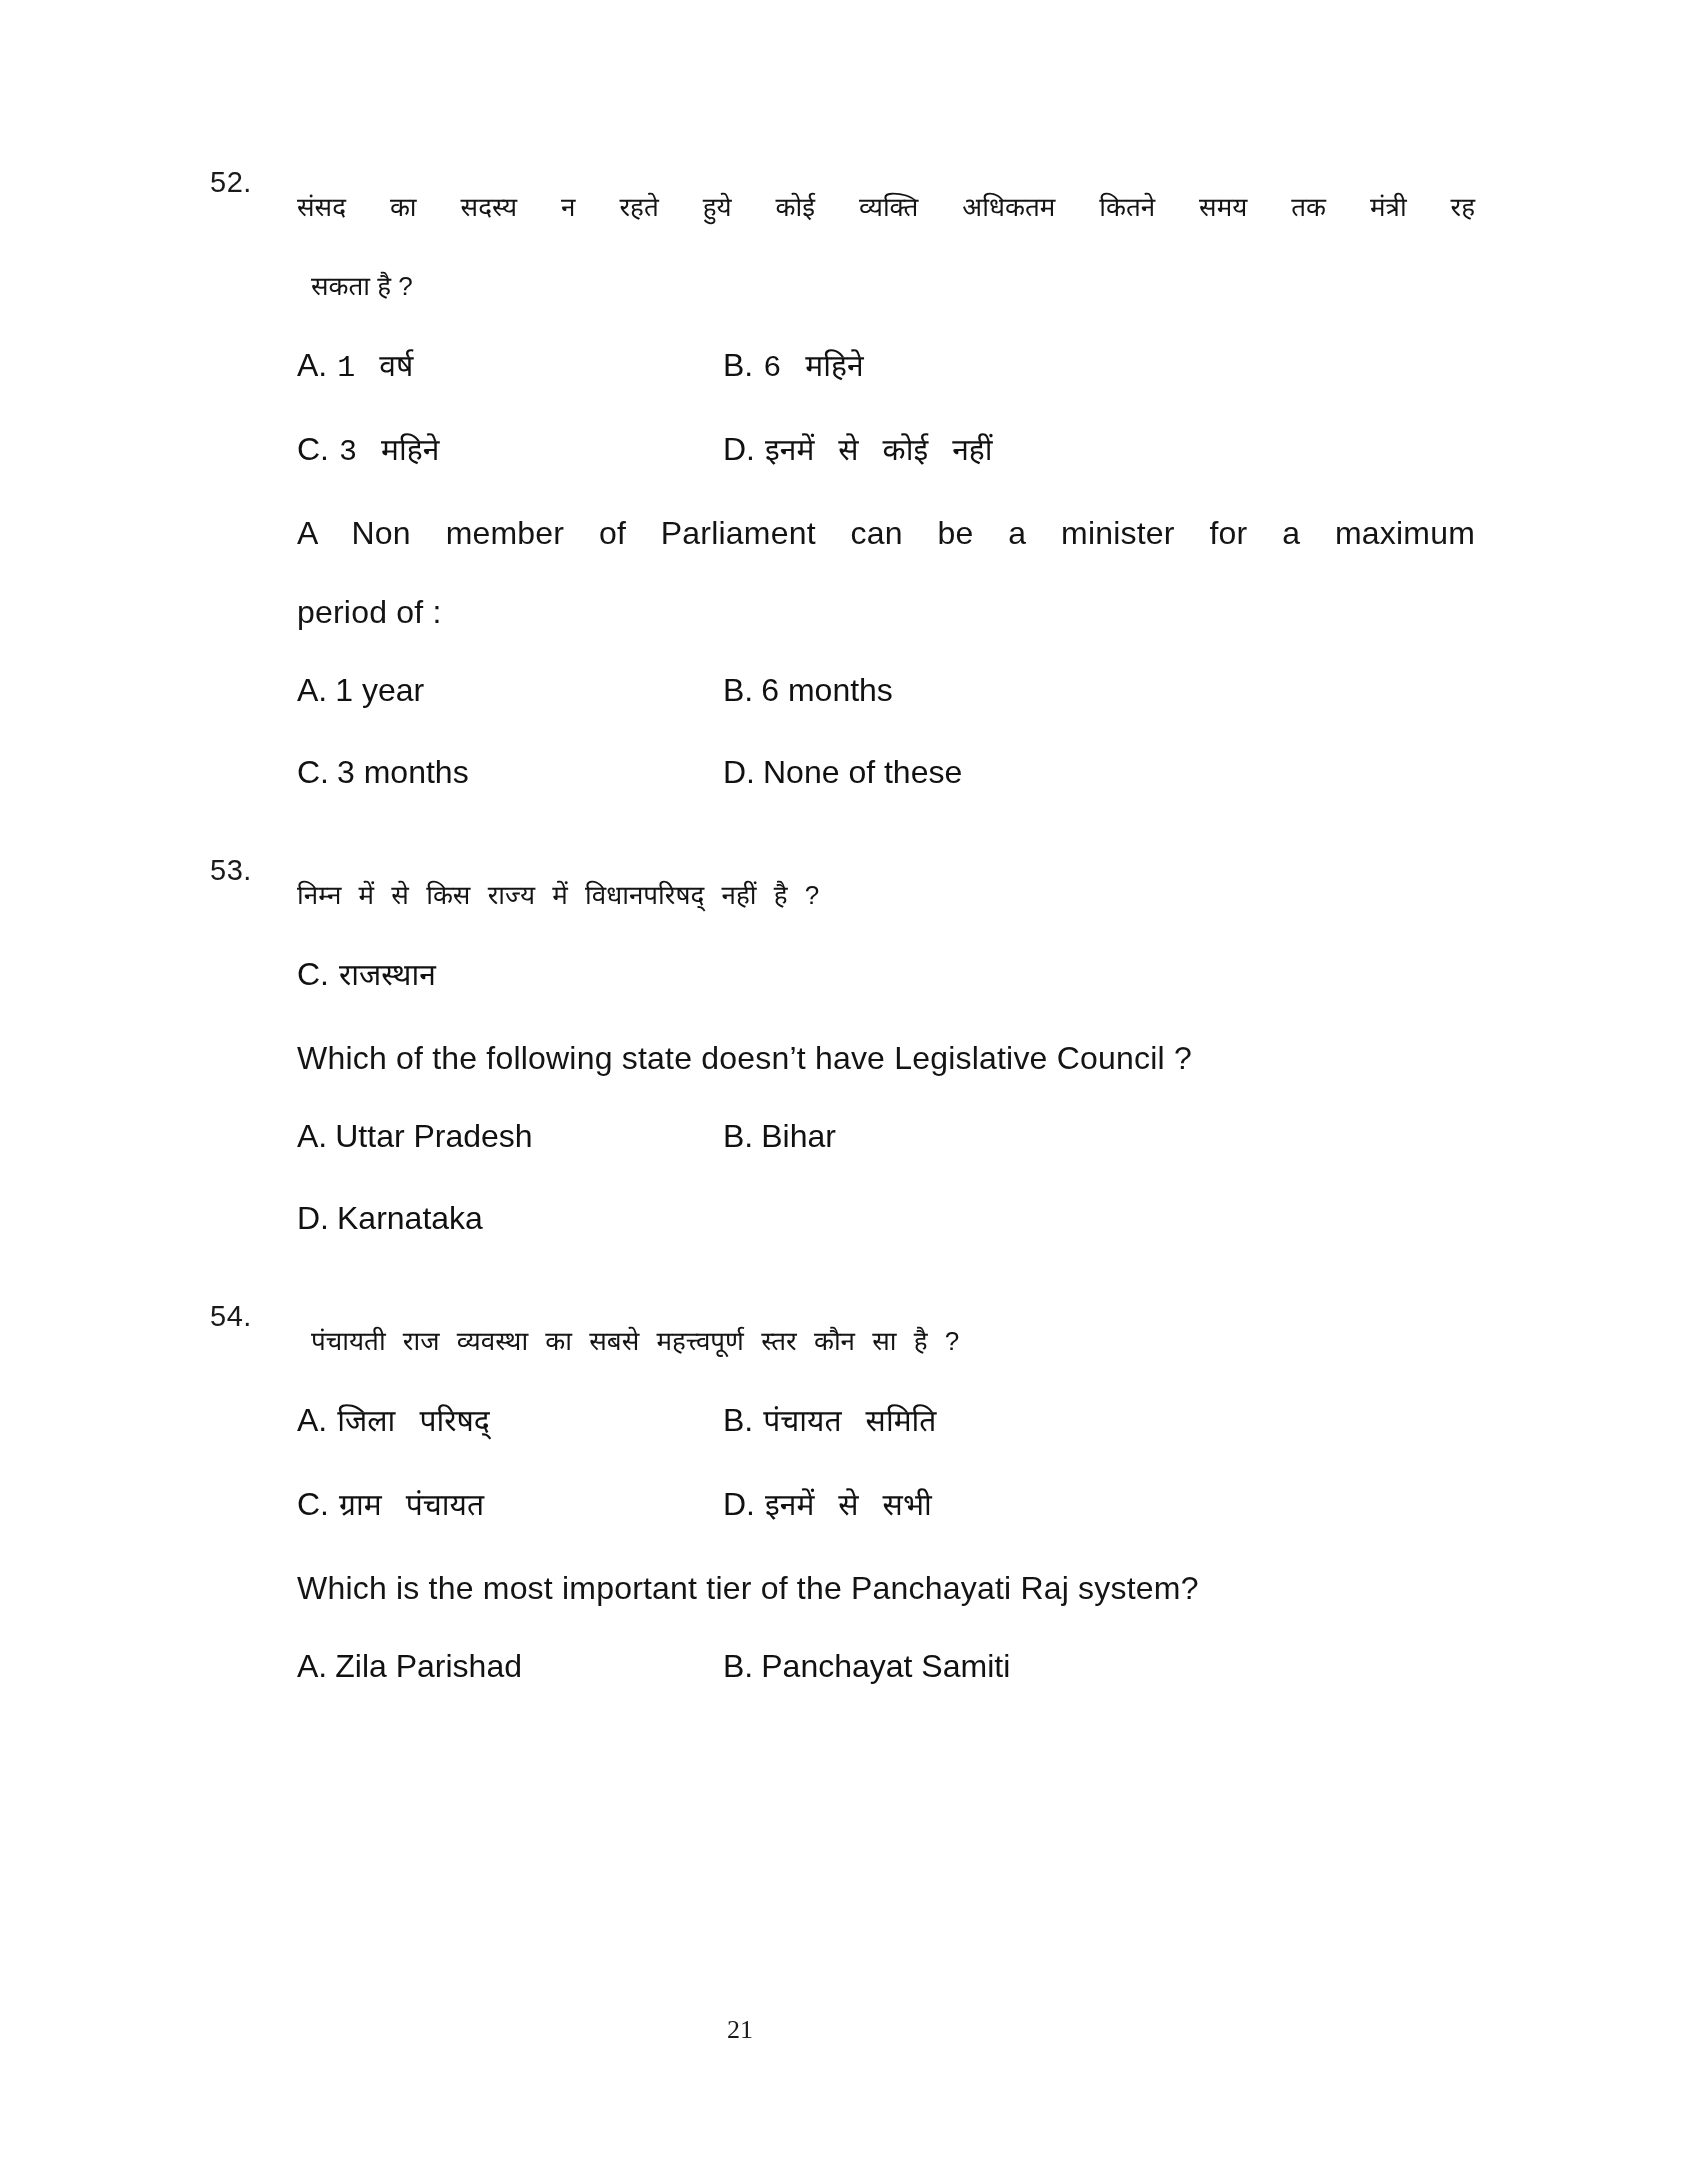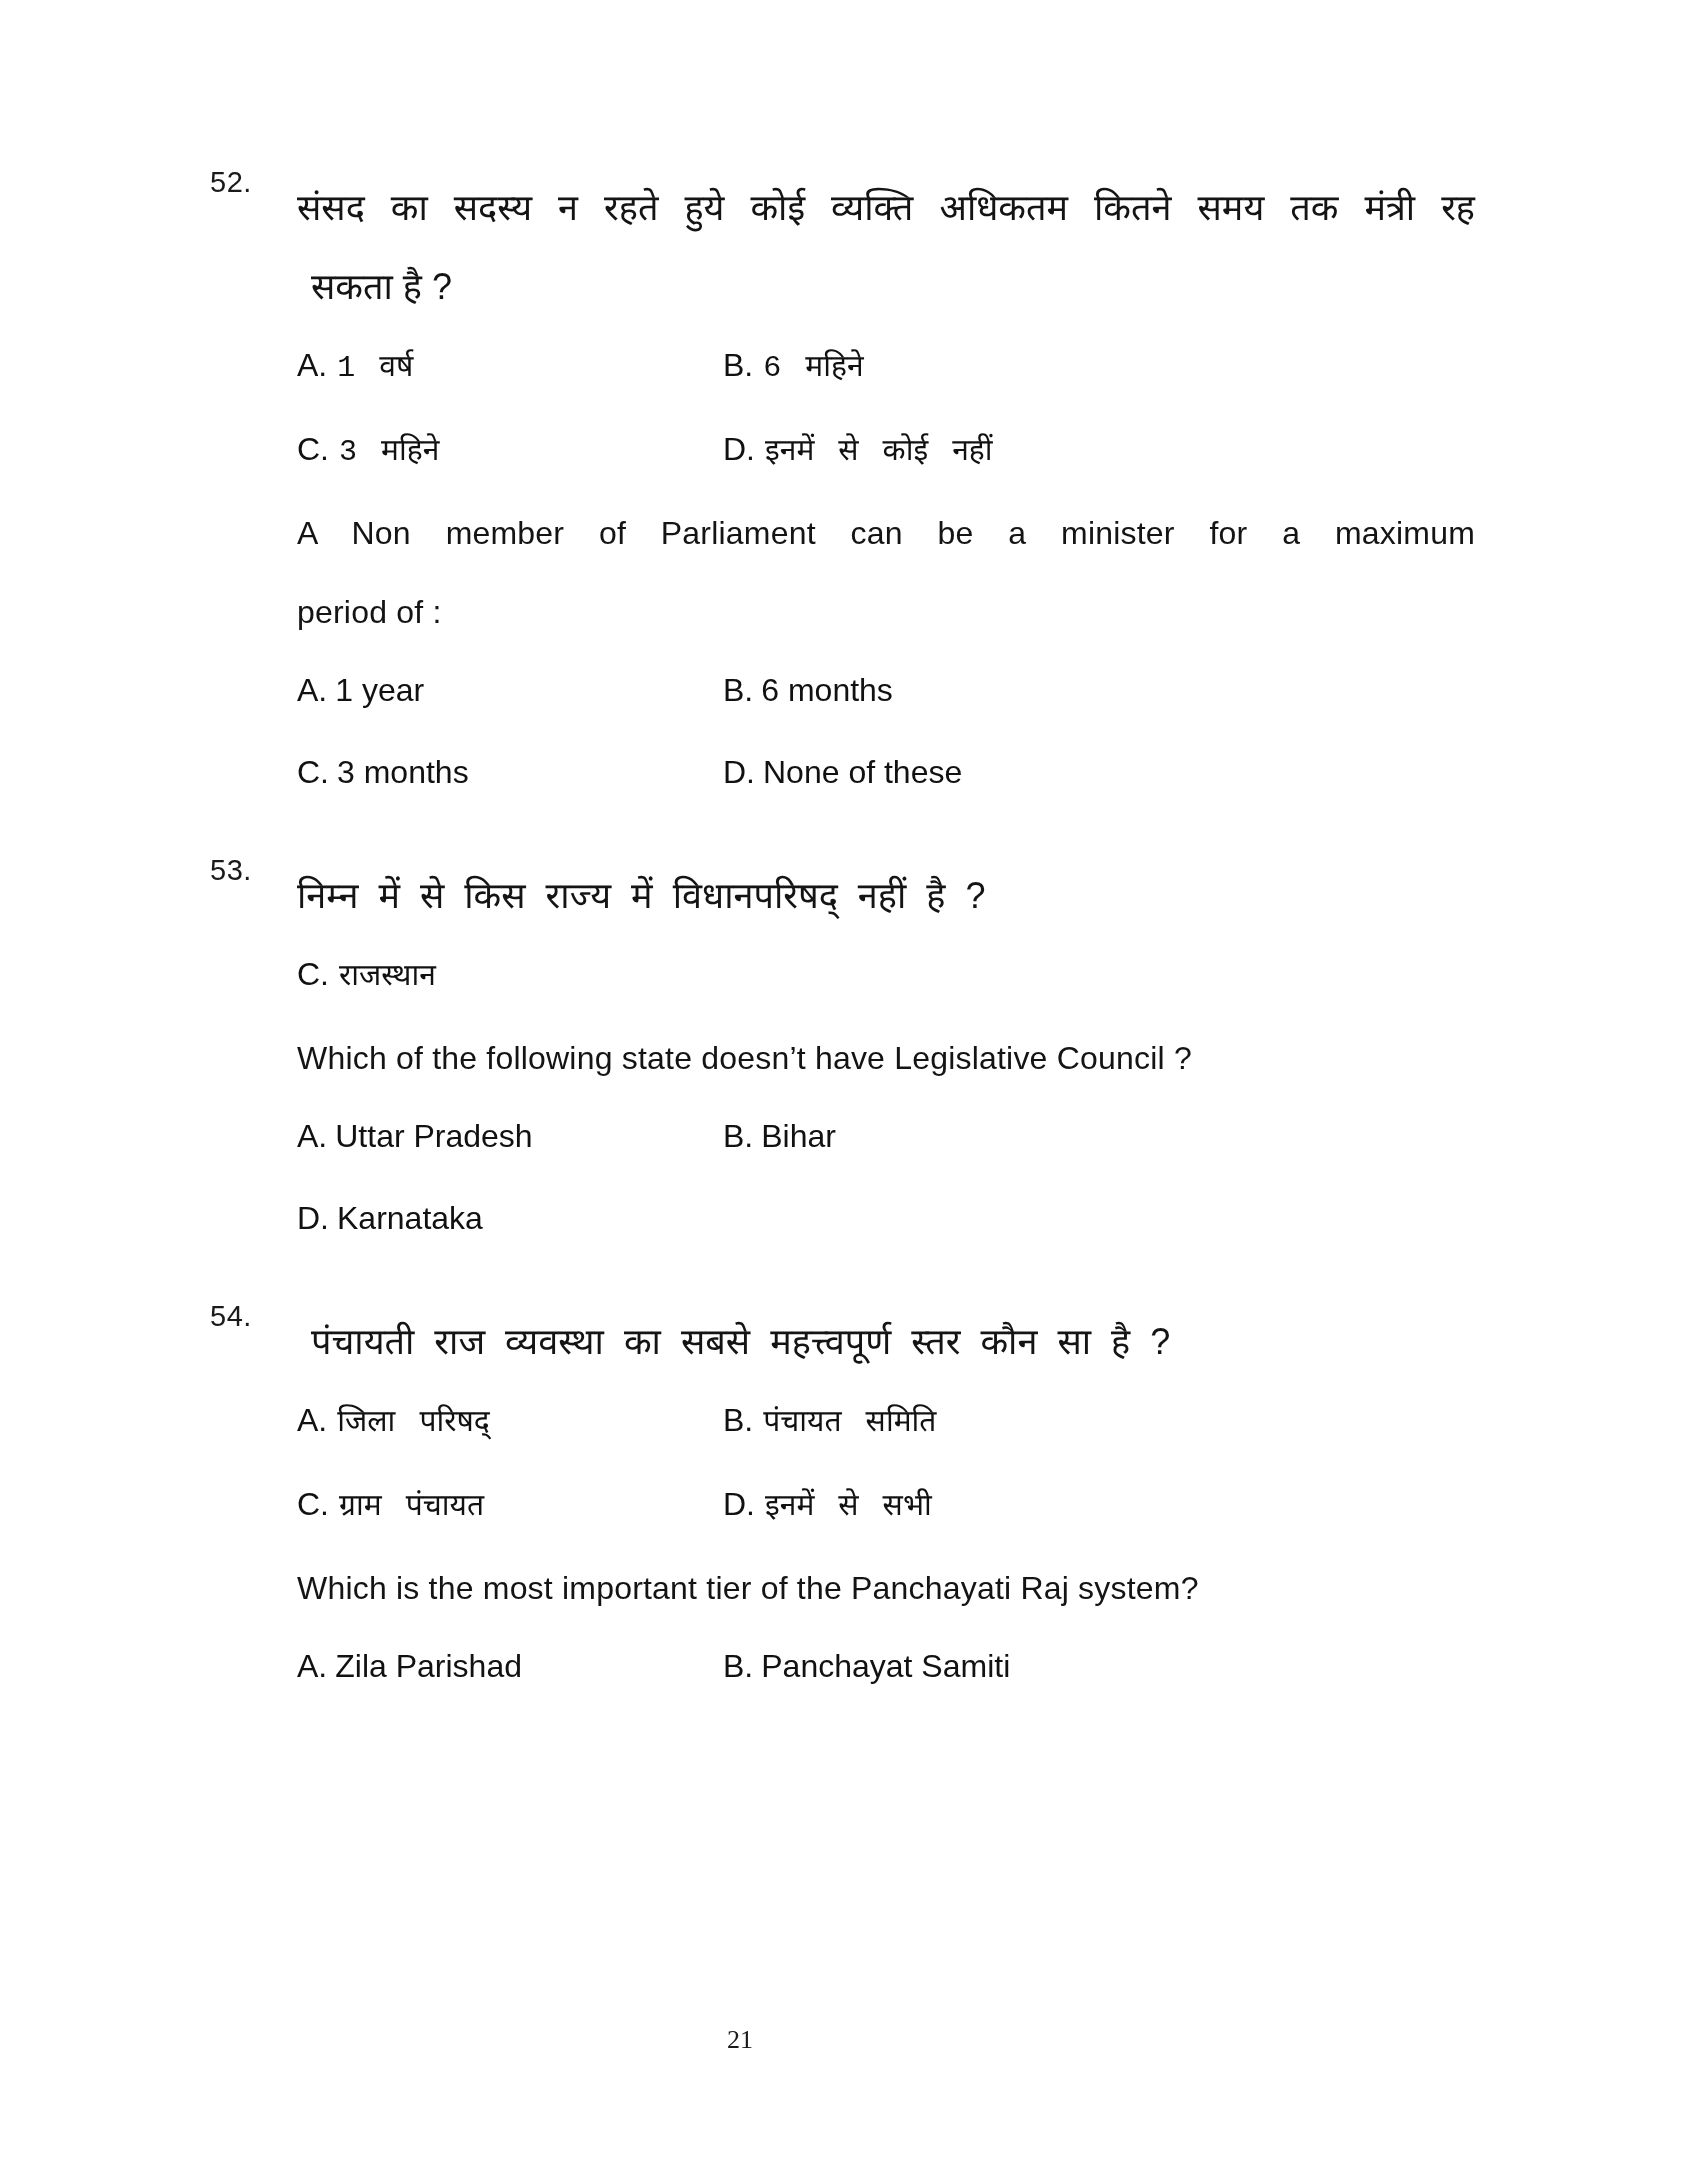--- a/index.html
+++ b/index.html
@@ -37,21 +37,21 @@
     text-align: left;
     font-size: 29px;
     line-height: 1.0;
     color: #1a1a1a;
     letter-spacing: 0.5px;
   }
 
   
   .hi {
     font-family: "Liberation Sans", "DejaVu Sans", sans-serif;
-    font-size: 36px;
+    font-size: 26px;
     line-height: 79px;
     color: #141414;
     white-space: nowrap;
   }
   .hi.justify {
     white-space: normal;
     text-align: justify;
     text-align-last: justify;
     word-spacing: 2px;
   }
@@ -107,21 +107,20 @@
   
   .folio {
     position: absolute;
     left: 0;
     right: 0;
     top: 2015px;
     text-align: center;
     font-family: "Liberation Serif", "DejaVu Serif", serif;
     font-size: 26px;
     color: #1a1a1a;
-    margin-top: 10px;
   }
 </style>
 </head>
 <body>
 
 <div class="page">
 
   <div class="content">
 
     <div class="question">

